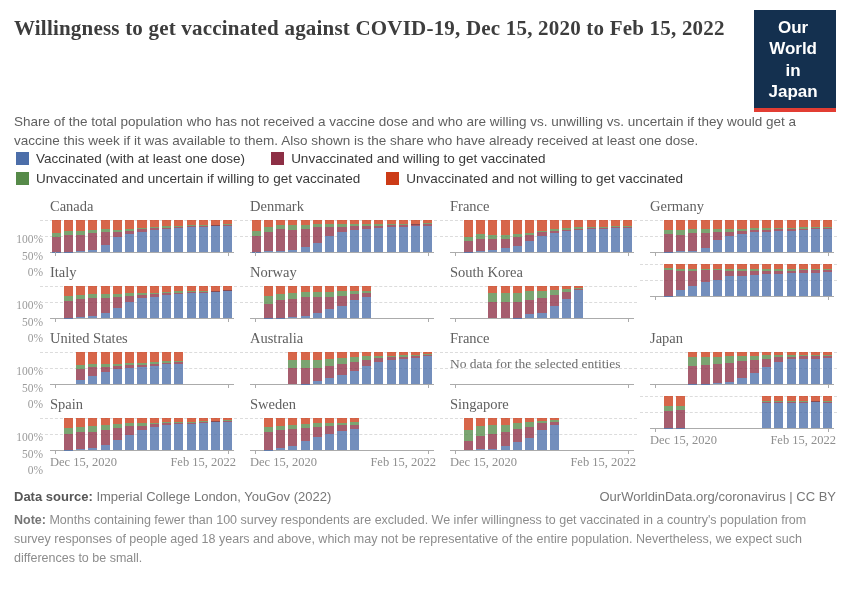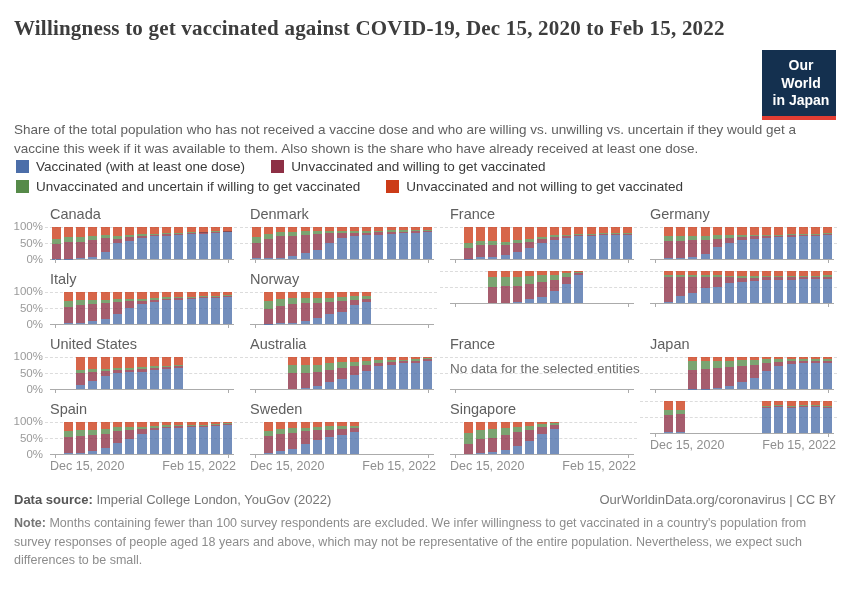--- a/index.html
+++ b/index.html
@@ -3,37 +3,37 @@
 <meta charset="utf-8">
 <style>
   html,body{margin:0;padding:0;background:#fff;}
   .page{position:relative;width:850px;height:600px;background:#fff;overflow:hidden;
         font-family:"Liberation Sans","DejaVu Sans",sans-serif;box-sizing:border-box;
         padding:10px 14px 0 14px;}
   
   .hdr{display:flex;justify-content:space-between;align-items:flex-start;}
   .title{font-family:"Liberation Serif","DejaVu Serif",serif;font-size:21px;font-weight:700;
          color:#3d3d3d;line-height:1.55;margin:2px 0 6px 0;width:742px;letter-spacing:.2px;}
-  .logo{background:#14304f;color:#fff;width:66px;padding:7px 2px 6px 6px;text-align:center;
-        border-bottom:4px solid #e23d33;font-size:14px;font-weight:700;line-height:1.25;margin-top:40px;}
+  .logo{background:#14304f;color:#fff;width:66px;padding:7px 10px 6px 6px;text-align:center;
+        border-bottom:4px solid #e23d33;font-size:17px;font-weight:700;line-height:1.25;}
   .subtitle{font-size:13.5px;color:#606060;line-height:1.42;margin:0 0 1px 0;width:828px;}
   
   .legend{margin:0 0 12px 2px;}
   .lrow{display:flex;gap:26px;margin-bottom:5px;align-items:center;}
   .litem{display:flex;align-items:center;gap:7px;}
   .lswatch{width:13px;height:13px;display:inline-block;}
   .llabel{font-size:13.5px;color:#393939;}
   
-  #grid{display:flex;flex-wrap:wrap;}
+  #grid{display:flex;flex-wrap:wrap;font-family:Liberation Serif, serif;}
   .panel{width:200px;box-sizing:border-box;margin-bottom:11px;}
   .panel.first-col{width:222px;}
   .ptitle{font-size:14.5px;color:#5f5f5f;margin:0 0 5px 14px;white-space:nowrap;}
   .first-col .ptitle{margin-left:36px;}
   .plot-row{display:flex;}
-  .gutter{width:14px;position:relative;flex:none;}
+  .gutter{width:14px;position:relative;flex:none;margin-top:20px;}
   .first-col .gutter{width:36px;}
   .ylab{position:absolute;right:7px;font-size:11.5px;color:#9a9a9a;white-space:nowrap;}
   .plot{position:relative;width:184px;height:32px;border-bottom:1px solid #ababab;flex:none;}
   .gl{position:absolute;left:-10px;right:-3px;height:0;border-top:1px dashed #dcdcdc;}
   .bars{position:absolute;left:0;right:0;top:0;bottom:0;display:flex;}
   .slot{flex:1;margin:0 1.6px;display:flex;flex-direction:column;justify-content:flex-end;}
   .seg{width:100%;opacity:.78;}
   .tick{position:absolute;top:100%;width:1px;height:4px;background:#ababab;}
   .xrow{display:flex;justify-content:space-between;font-size:12.5px;color:#8f8f8f;margin-top:4px;}
   .first-col .xrow{margin-left:36px;}
@@ -665,20 +665,21 @@
               <div class="slot"></div>
               <div class="slot"></div>
               <div class="slot"></div>
             </div>
             <div class="tick" style="left: 5px;"></div>
             <div class="tick" style="right: 5px;"></div>
           </div>
         </div>
       </div>
       <div class="panel">
+        <div class="ptitle">South Korea</div>
         <div class="plot-row">
           <div class="gutter"></div>
           <div class="plot">
             <div class="gl" style="top: 0px;"></div>
             <div class="gl" style="top: 50%;"></div>
             <div class="bars">
               <div class="slot"></div>
               <div class="slot"></div>
               <div class="slot"></div>
               <div class="slot">

